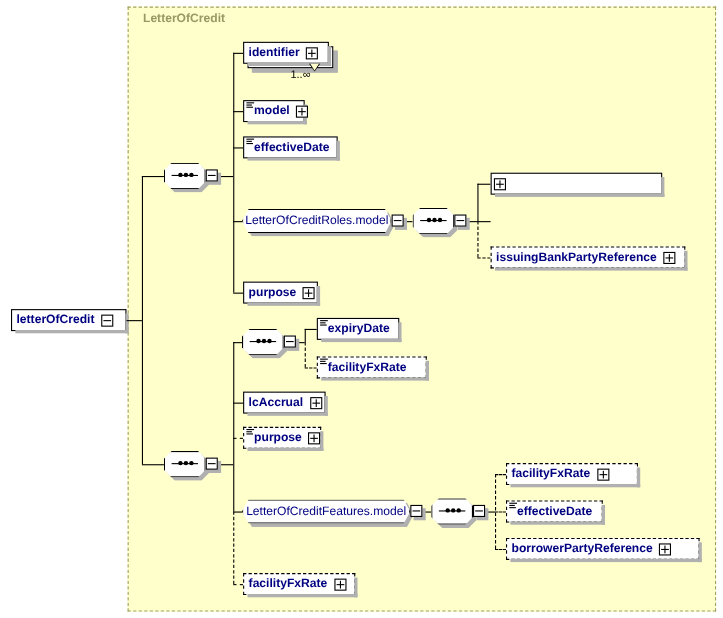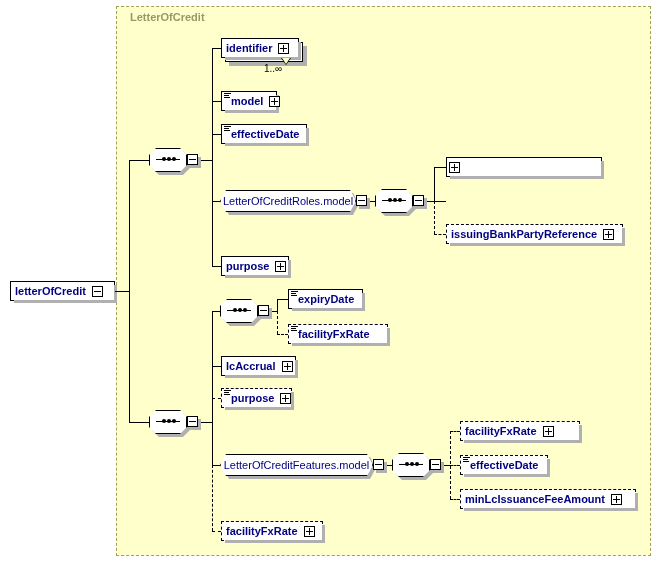--- a/index.html
+++ b/index.html
@@ -411,21 +411,21 @@
     <span class="tmark">
         <i></i>
         <i></i>
         <i></i>
       </span>
     <span class="lbl">effectiveDate</span>
   </div>
 
   <div class="dln h" style="left:450px;top:499px;width:10px;"></div>
   <div class="node optional" style="left:460px;top:489px;width:176px;">
-    <span class="lbl">minLcIssuanceFeeAmount</span>
+    <span class="lbl">borrowerPartyReference</span>
     <span class="expander">
         <i class="hb"></i>
         <i class="vb"></i>
       </span>
   </div>
 
   <div class="dln h" style="left:212px;top:531px;width:9px;"></div>
   <div class="node optional" style="left:221px;top:521px;width:102px;">
     <span class="lbl">facilityFxRate</span>
     <span class="expander">

